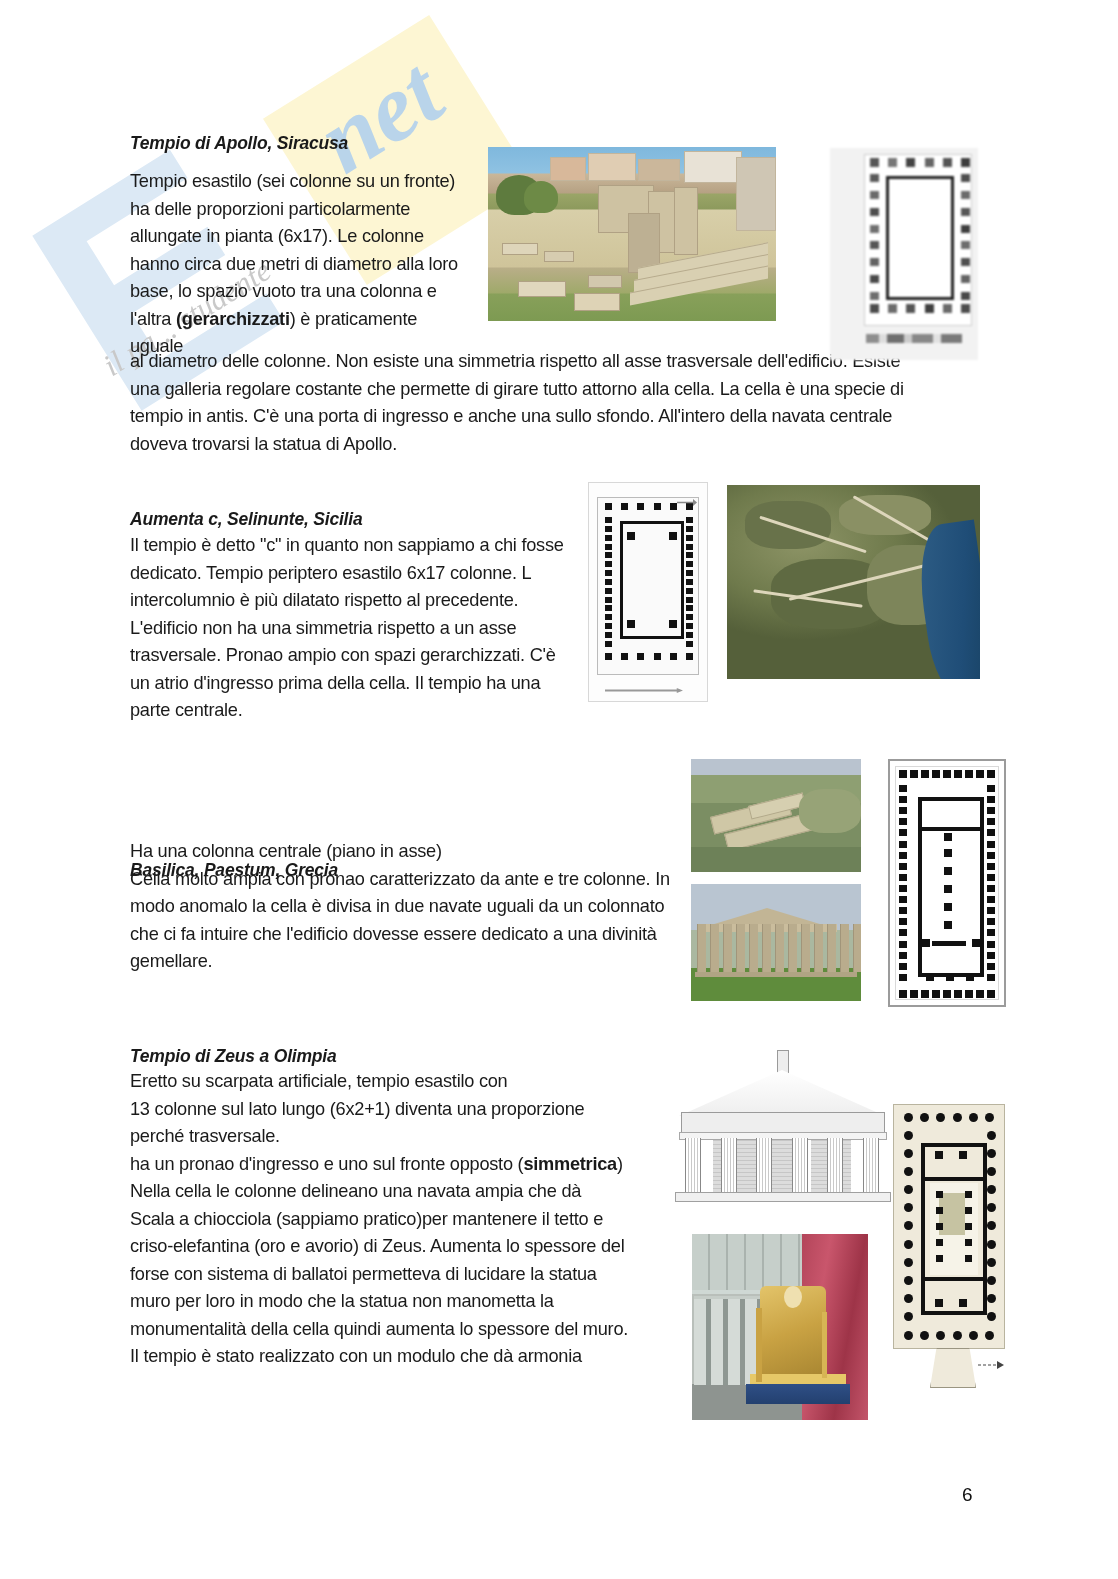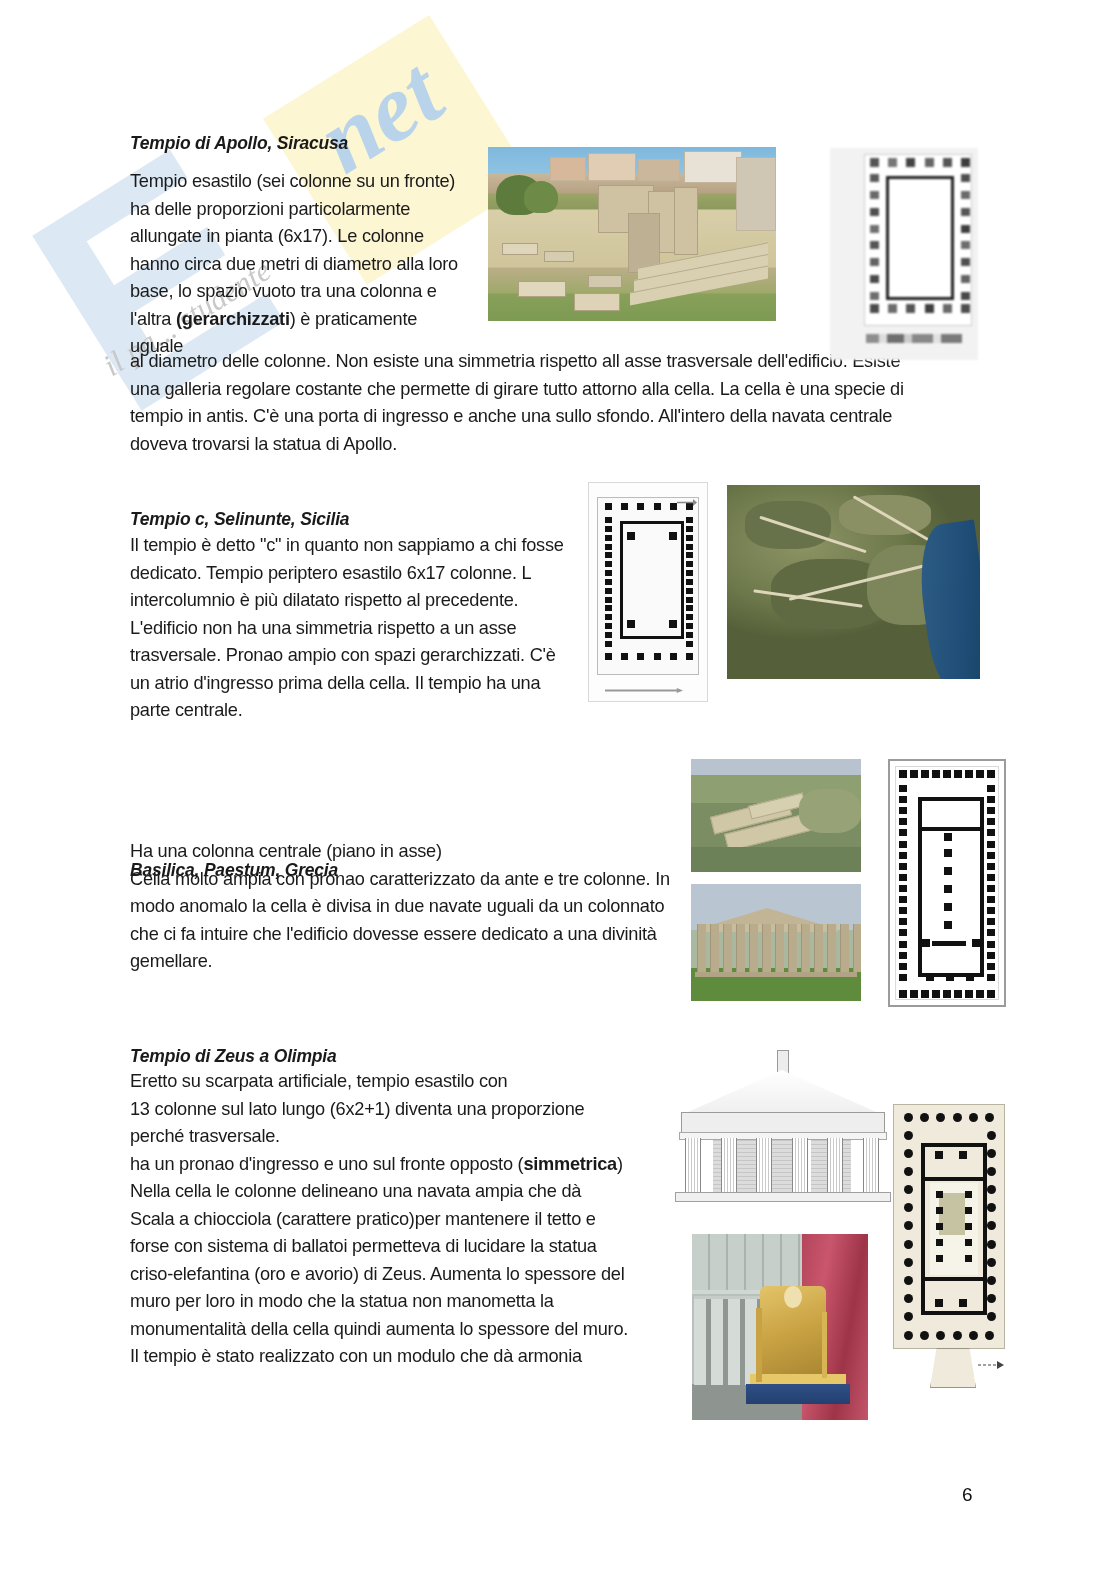--- a/index.html
+++ b/index.html
@@ -385,21 +385,21 @@
           <div class="dot" style="width:9px;height:9px;background:#6c6c6c;"></div>
         <div class="dot" style="width:9px;height:9px;background:#555;"></div>
           <div class="dot" style="width:9px;height:9px;background:#3f3f3f;"></div>
         <div class="dot" style="width:9px;height:9px;background:#6a6a6a;"></div>
           <div class="dot" style="width:9px;height:9px;background:#4d4d4d;"></div>
       </div>
       <div class="cella" style="left:56px; top:28px; width:62px; height:118px; border-color:#222;"></div>
       <div style="position:absolute; left:36px; top:186px; width:96px; height:9px; background:linear-gradient(90deg,#8e8e8e 0 14%,#ddd 14% 22%,#6f6f6f 22% 40%,#ccc 40% 48%,#888 48% 70%,#e2e2e2 70% 78%,#7a7a7a 78% 100%);"></div>
     </div>
 
-    <div class="blk sec-title" id="selin-title">Tempio c, Selinunte, Sicilia</div>
+    <div class="blk sec-title" id="selin-title">Aumenta c, Selinunte, Sicilia</div>
     <div class="blk para" id="selin-col">Il tempio è detto "c" in quanto non sappiamo a chi fosse dedicato. Tempio periptero esastilo 6x17 colonne. L intercolumnio è più dilatato rispetto al precedente. L'edificio non ha una simmetria rispetto a un asse trasversale. Pronao ampio con spazi gerarchizzati. C'è un atrio d'ingresso prima della cella. Il tempio ha una parte centrale.</div>
 
     <div class="fig plan" id="fig-selin-plan">
       <div style="position:absolute; left:8px; top:14px; right:8px; bottom:26px; background:#fafafa; border:1px solid #bbb;"></div>
       <div class="colrow" style="left:16px; top:20px; width:88px;">
         <div class="dot" style="width:7px;height:7px;"></div>
           <div class="dot" style="width:7px;height:7px;"></div>
           <div class="dot" style="width:7px;height:7px;"></div>
         <div class="dot" style="width:7px;height:7px;"></div>
           <div class="dot" style="width:7px;height:7px;"></div>
@@ -585,23 +585,23 @@
       </div>
     </div>
 
     <div class="blk sec-title" id="zeus-title">Tempio di Zeus a Olimpia</div>
     <div class="blk para" id="zeus-col">
       <div>Eretto su scarpata artificiale, tempio esastilo con</div>
       <div>13 colonne sul lato lungo (6x2+1) diventa una proporzione</div>
       <div>perché trasversale.</div>
       <div><span>ha un pronao d'ingresso e uno sul fronte opposto (</span><b>simmetrica</b><span>)</span></div>
       <div>Nella cella le colonne delineano una navata ampia che dà</div>
-      <div>Scala a chiocciola (carattere pratico)per mantenere il tetto e</div>
+      <div>Scala a chiocciola (sappiamo pratico)per mantenere il tetto e</div>
+      <div>criso-elefantina (oro e avorio) di Zeus. Aumenta lo spessore del</div>
       <div>forse con sistema di ballatoi permetteva di lucidare la statua</div>
-      <div>criso-elefantina (oro e avorio) di Zeus. Aumenta lo spessore del</div>
       <div>muro per loro in modo che la statua non manometta la</div>
       <div>monumentalità della cella quindi aumenta lo spessore del muro.</div>
       <div>Il tempio è stato realizzato con un modulo che dà armonia</div>
     </div>
 
     <div class="fig" id="fig-zeus-elev">
       <div class="zacro"></div>
       <div class="zped"></div>
       <div class="zentab"></div>
       <div class="zarch"></div>

